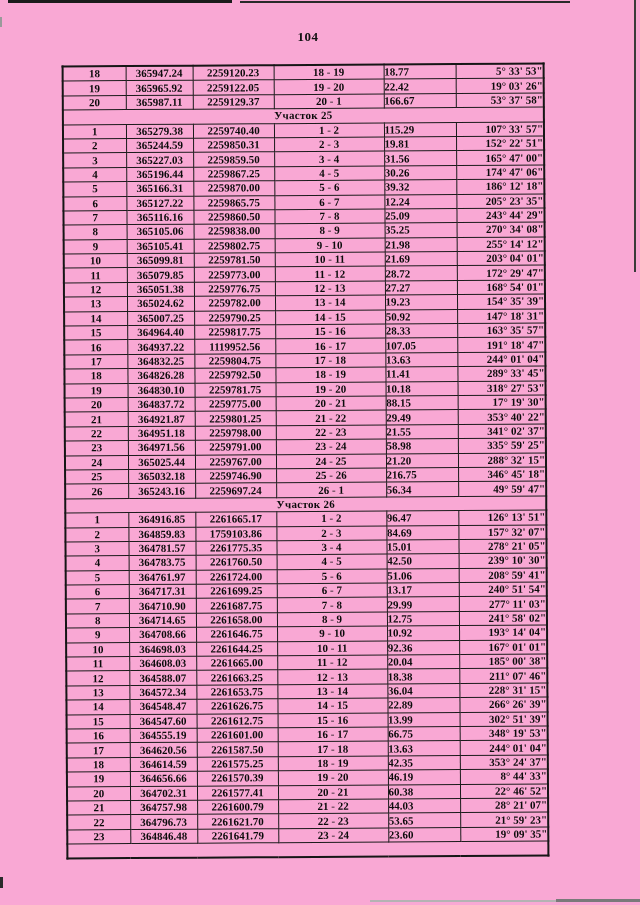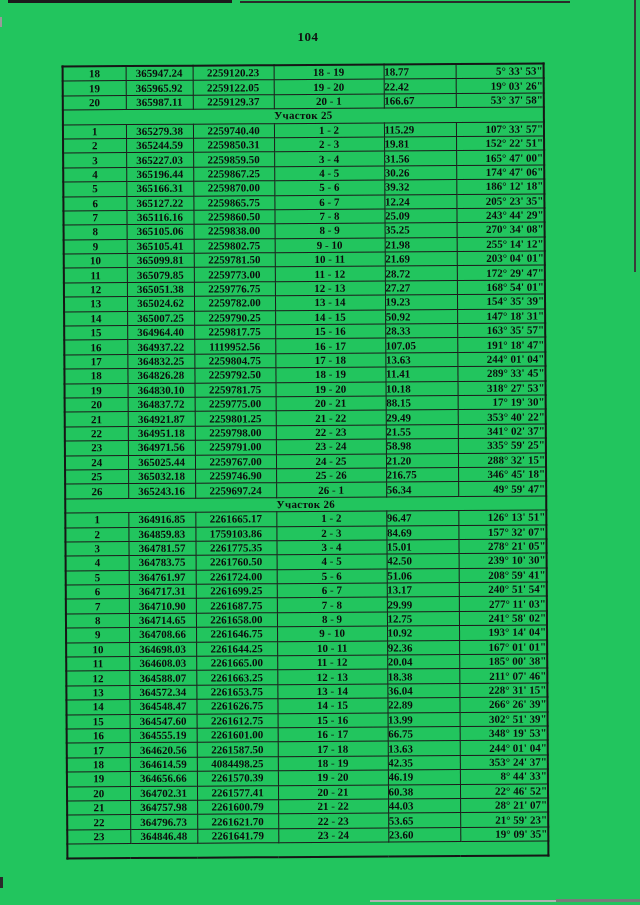--- a/index.html
+++ b/index.html
@@ -1,20 +1,20 @@
 <!DOCTYPE html>
 <html><head>
 <meta charset="utf-8">
 <style>
   html, body { margin: 0; padding: 0; background: #ffffff; }
   .page {
     position: relative;
     width: 640px;
     height: 905px;
-    background: #22c55e;
+    background: #f9a8d4;
     overflow: hidden;
     font-family: "Liberation Serif", serif;
     color: #0a0a0a;
   }
   .page-number {
     position: absolute;
     top: 29px;
     left: 293px;
     width: 30px;
     text-align: center;
@@ -459,21 +459,21 @@
           <td class="c0">17</td>
           <td class="c1">364620.56</td>
           <td class="c2">2261587.50</td>
           <td class="c3">17 - 18</td>
           <td class="c4">13.63</td>
           <td class="c5">244° 01' 04"</td>
         </tr>
         <tr>
           <td class="c0">18</td>
           <td class="c1">364614.59</td>
-          <td class="c2">4084498.25</td>
+          <td class="c2">2261575.25</td>
           <td class="c3">18 - 19</td>
           <td class="c4">42.35</td>
           <td class="c5">353° 24' 37"</td>
         </tr>
         <tr>
           <td class="c0">19</td>
           <td class="c1">364656.66</td>
           <td class="c2">2261570.39</td>
           <td class="c3">19 - 20</td>
           <td class="c4">46.19</td>

